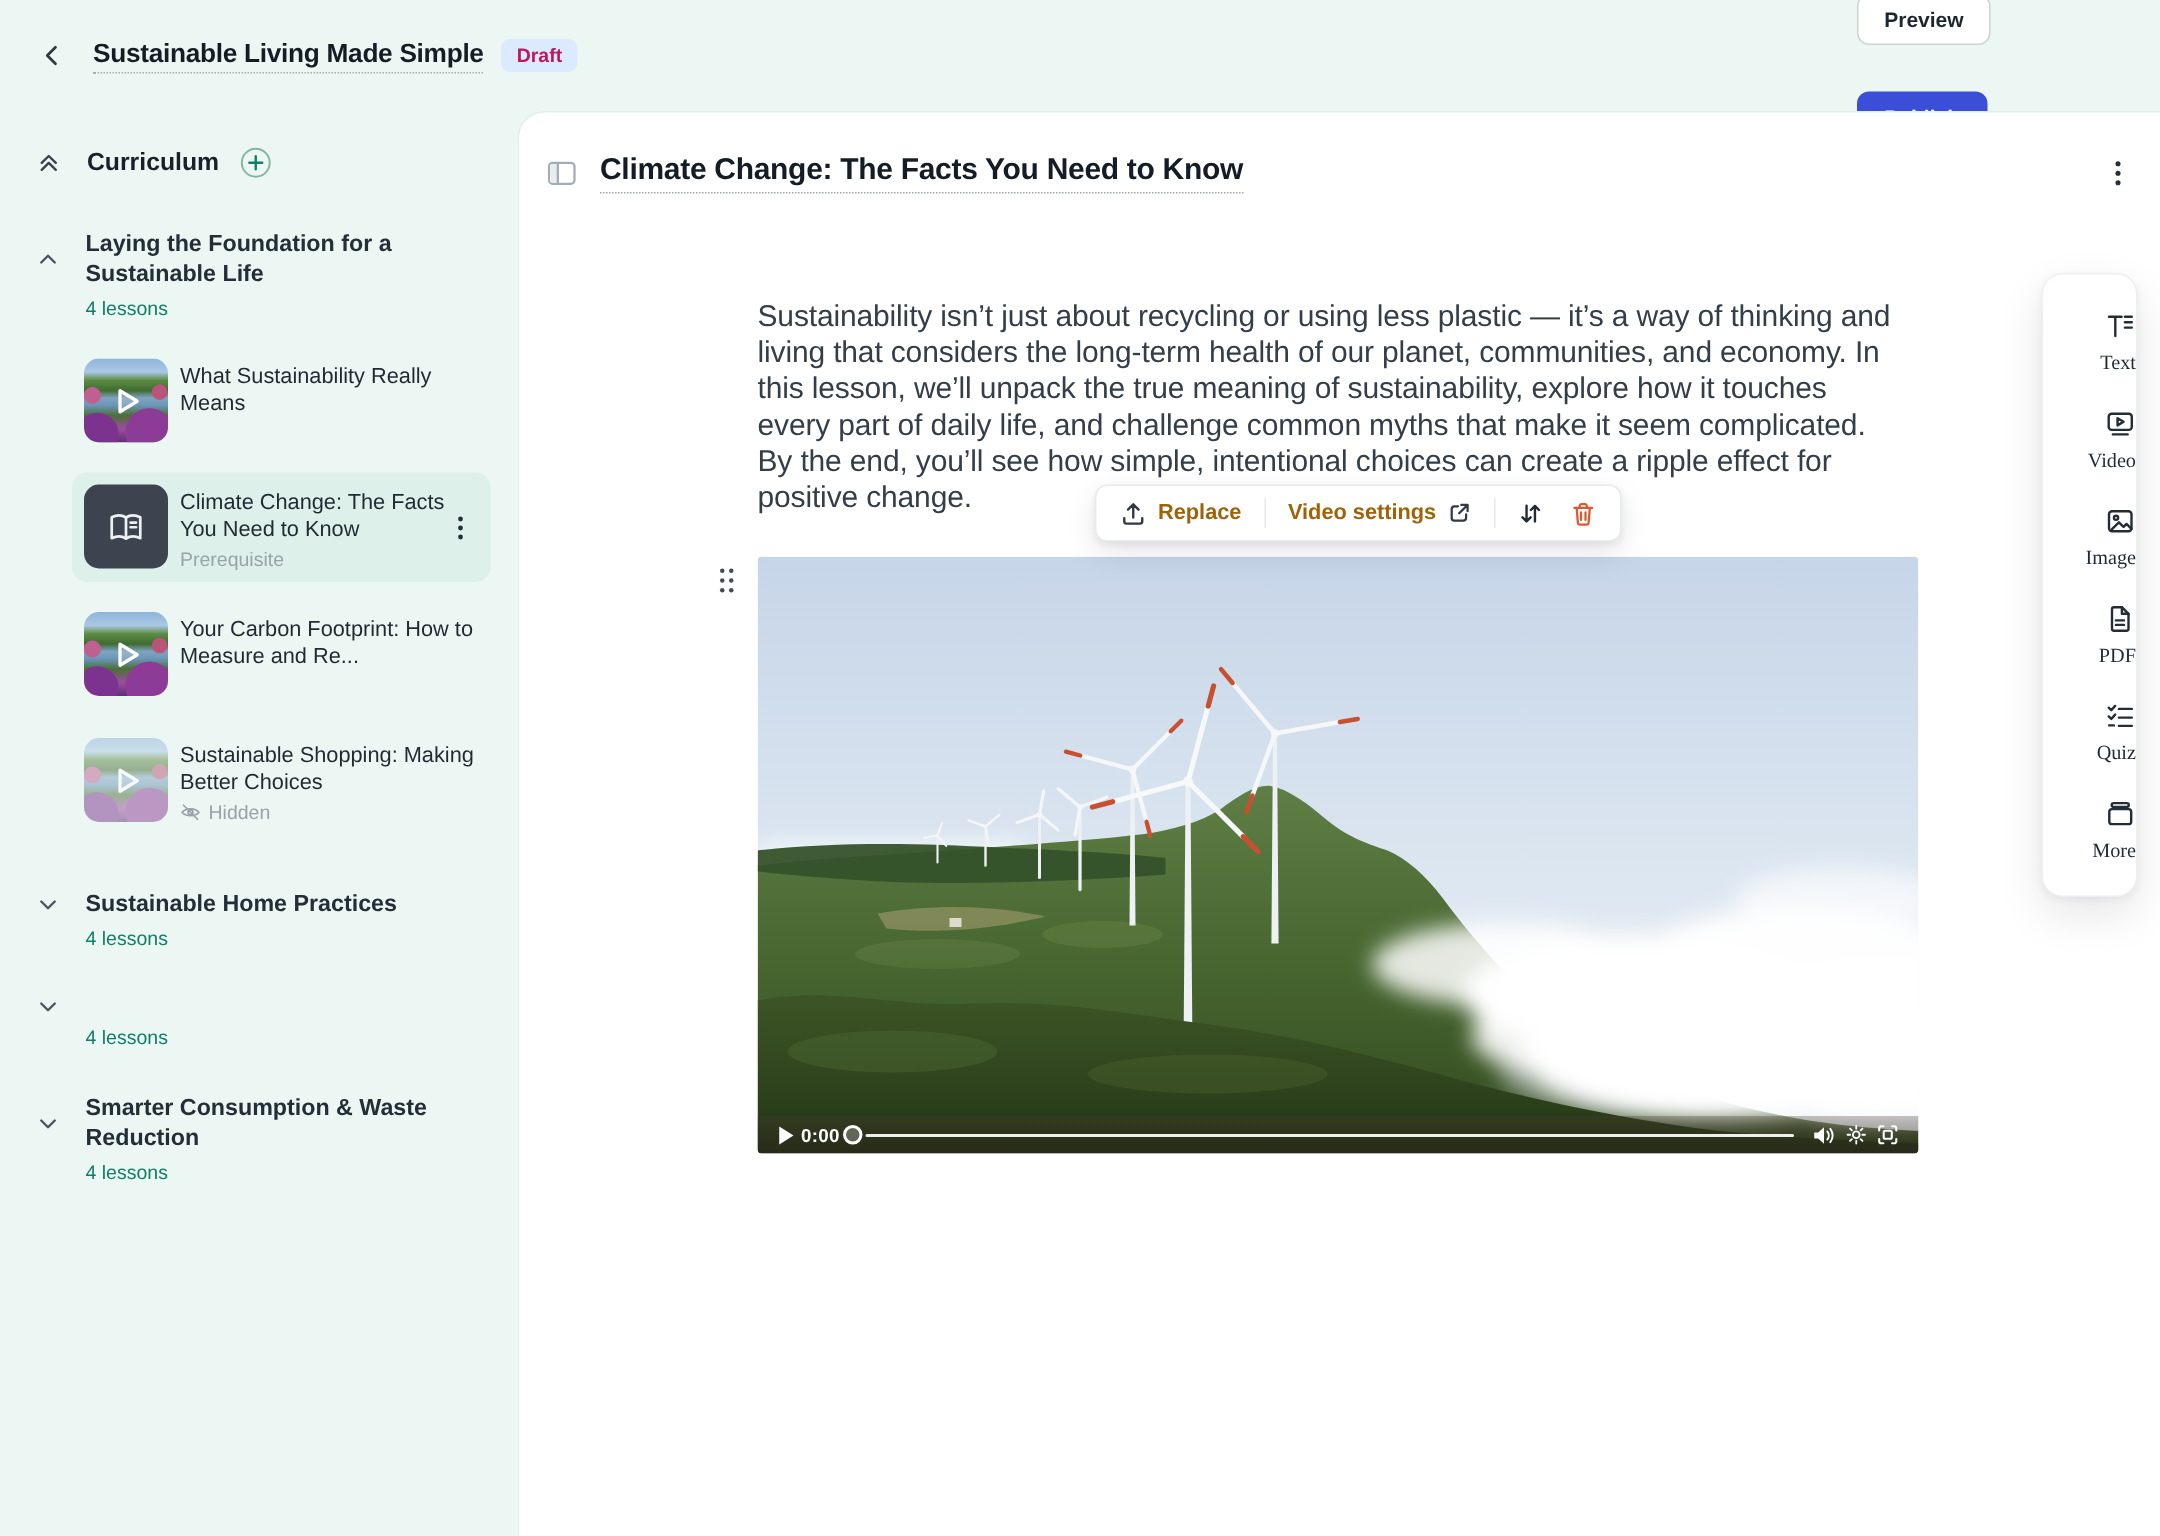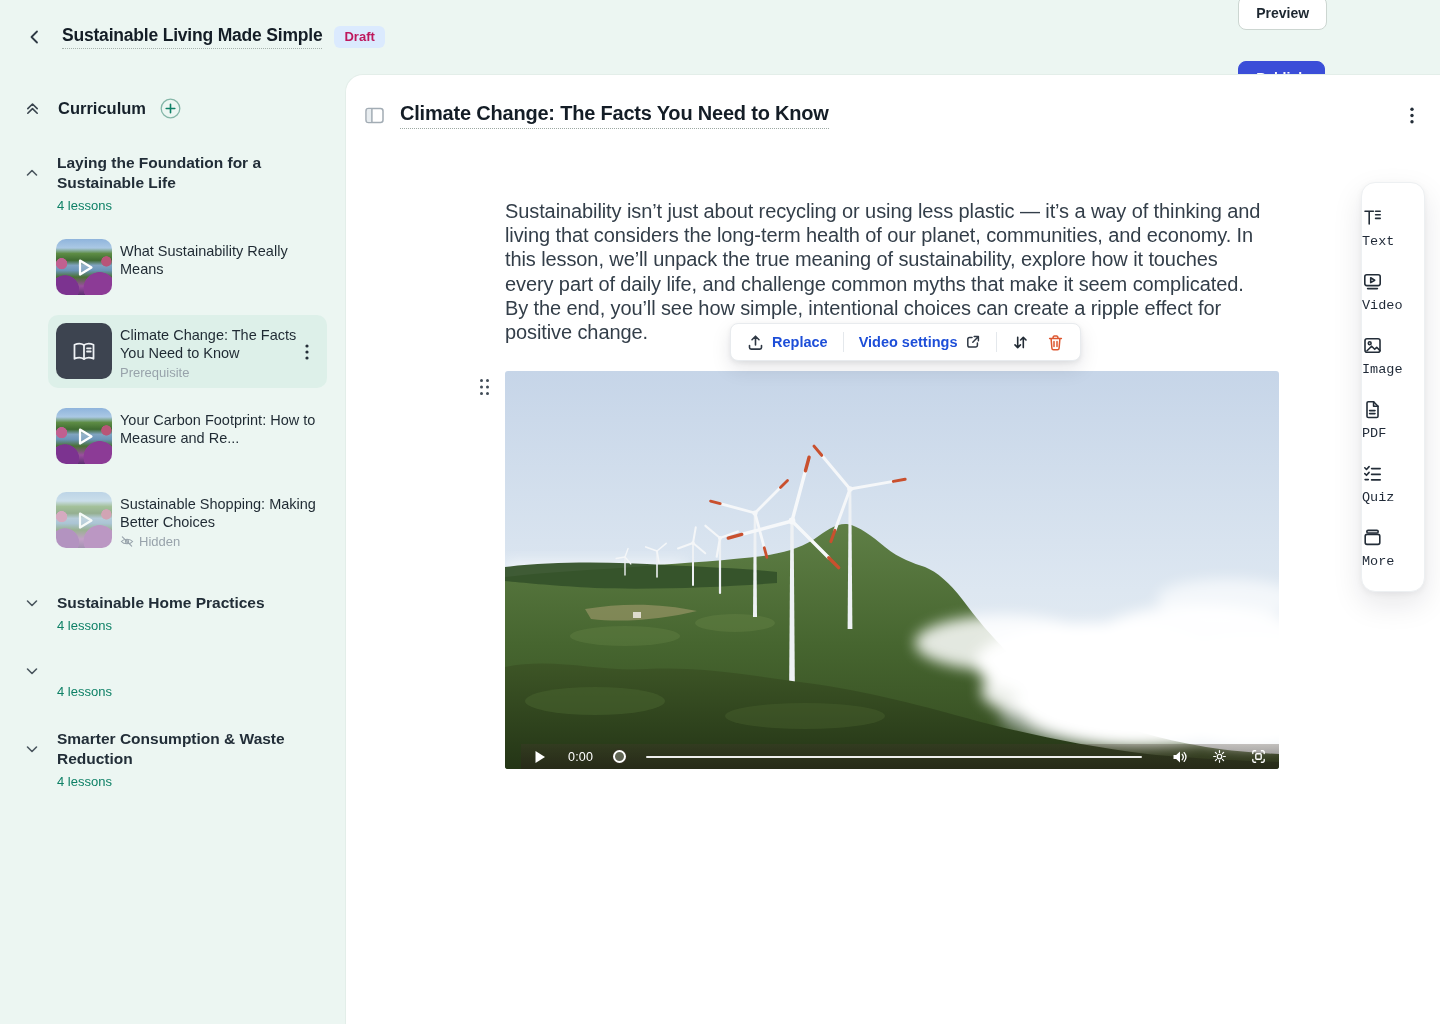--- a/index.html
+++ b/index.html
@@ -67,43 +67,43 @@
     border-bottom:1.5px dotted #9ca8a2; padding-bottom:3px; }
   .content-kebab { margin-left:auto; }
   .para { position:absolute; left:159px; top:124px; width:766px; font-size:20px; line-height:24.2px;
     color:#333e49; letter-spacing:-.1px; }
 
   
   .float-toolbar { position:absolute; left:384px; top:248px; height:38px; display:flex; align-items:center;
     gap:12px; padding:0 13px; background:#fff; border:1px solid #e8ebee; border-radius:8px;
     box-shadow:0 8px 20px rgba(16,24,40,.10), 0 2px 5px rgba(16,24,40,.07); z-index:6; }
   .tb-btn { display:flex; align-items:center; gap:8px; background:none; border:none; cursor:pointer;
-    font-family:inherit; font-size:14.5px; font-weight:600; color:#1d4ed8; padding:0 3px; }
+    font-family:inherit; font-size:14.5px; font-weight:600; color:#a16207; padding:0 3px; }
   .tb-div { width:1px; height:20px; background:#e4e8ec; }
 
   
   .drag-handle { position:absolute; left:130px; top:300px; cursor:grab; background:none; border:none; padding:2px; }
   .video { position:absolute; left:159px; top:296px; width:774px; height:398px; border-radius:3px; overflow:hidden; }
   .scene { position:absolute; inset:0; }
-  .vctrl { position:absolute; left:16px; right:0; bottom:0; height:25px; display:flex; align-items:center;
-    gap:20px; padding:0 11px; color:#fff;
-    background:linear-gradient(180deg, rgba(70,58,46,.30), rgba(42,34,27,.55)); }
+  .vctrl { position:absolute; left:0; right:0; bottom:0; height:25px; display:flex; align-items:center;
+    gap:2px; padding:0 11px; color:#fff;
+    background:linear-gradient(180deg, rgba(70,58,46,.30), rgba(42,34,27,.55));font-weight:bold; }
   .vtime { font-size:12.5px; letter-spacing:.2px; }
   .knob { width:13px; height:13px; border:2.5px solid #fff; border-radius:50%; background:rgba(255,255,255,.25);
     box-shadow:0 0 0 1.5px rgba(60,50,40,.35); cursor:pointer; flex-shrink:0; }
   .track { flex:1; height:2px; background:rgba(255,255,255,.92); border-radius:2px; margin:0 8px 0 0; cursor:pointer; }
   .vc-ic { background:none; border:none; padding:2px; cursor:pointer; display:flex; }
 
   
   .tool-panel { position:absolute; left:1015px; top:107px; width:64px; padding:13px 0 11px;
     background:#fff; border:1px solid #edf0f2; border-radius:14px;
     box-shadow:0 12px 30px rgba(16,24,40,.10), 0 2px 6px rgba(16,24,40,.05);
     display:flex; flex-direction:column; align-items:stretch; }
-  .tool-item { display:flex; flex-direction:column; align-items:flex-start; gap:6px; padding:11px 0;
-    background:none; border:none; cursor:pointer; font-family:Liberation Mono, monospace; font-size:13.5px; font-weight:500; color:#1f2937; }
+  .tool-item { display:flex; flex-direction:column; align-items:flex-end; gap:6px; padding:11px 0;
+    background:none; border:none; cursor:pointer; font-family:Liberation Serif, serif; font-size:13.5px; font-weight:500; color:#1f2937; }
 </style>
 </head>
 <body>
 
 <header class="topbar">
   <button class="icon-btn">
     <span>
       <svg width="18" height="18" viewBox="0 0 18 18" fill="none" stroke="#2e3944" stroke-width="1.8" stroke-linecap="round" stroke-linejoin="round">
           <path d="M11 3.5 L5.5 9 L11 14.5"></path>
         </svg>

